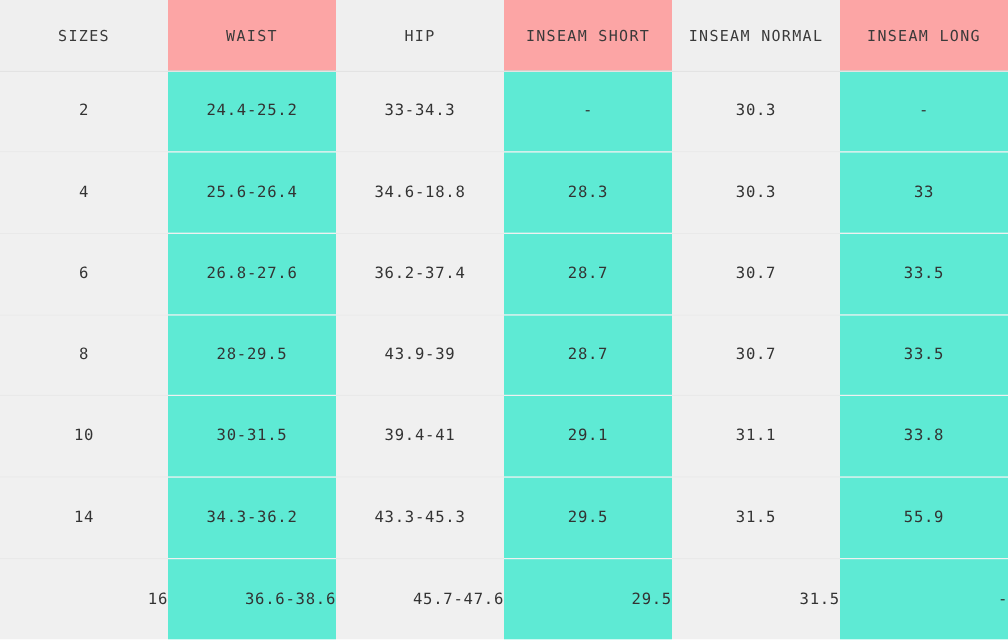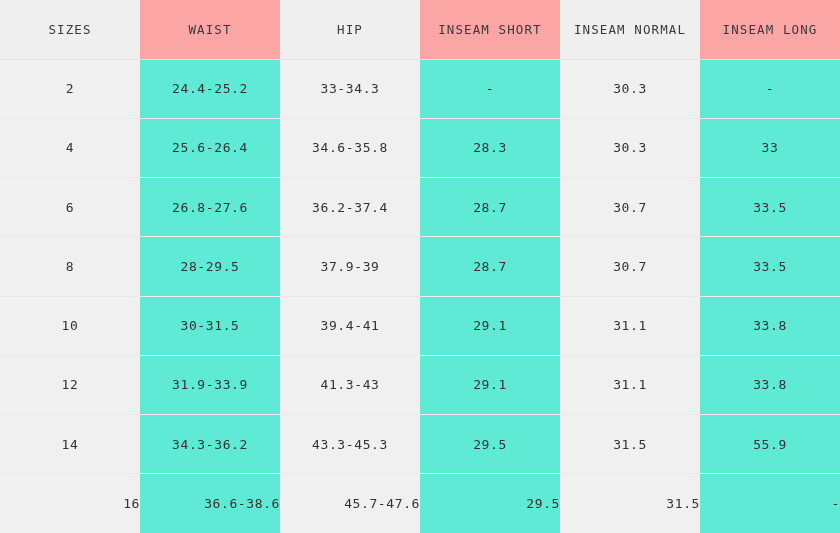--- a/index.html
+++ b/index.html
@@ -101,53 +101,45 @@
         <td class="shaded">2</td>
         <td>24.4-25.2</td>
         <td class="shaded">33-34.3</td>
         <td>-</td>
         <td class="shaded">30.3</td>
         <td>-</td>
       </tr>
       <tr>
         <td class="shaded">4</td>
         <td>25.6-26.4</td>
-        <td class="shaded">34.6-35.8</td>
+        <td class="shaded">34.6-18.8</td>
         <td>28.3</td>
         <td class="shaded">30.3</td>
         <td>33</td>
       </tr>
       <tr>
         <td class="shaded">6</td>
         <td>26.8-27.6</td>
         <td class="shaded">36.2-37.4</td>
         <td>28.7</td>
         <td class="shaded">30.7</td>
         <td>33.5</td>
       </tr>
       <tr>
         <td class="shaded">8</td>
         <td>28-29.5</td>
-        <td class="shaded">37.9-39</td>
+        <td class="shaded">43.9-39</td>
         <td>28.7</td>
         <td class="shaded">30.7</td>
         <td>33.5</td>
       </tr>
       <tr>
         <td class="shaded">10</td>
         <td>30-31.5</td>
         <td class="shaded">39.4-41</td>
-        <td>29.1</td>
-        <td class="shaded">31.1</td>
-        <td>33.8</td>
-      </tr>
-      <tr>
-        <td class="shaded">12</td>
-        <td>31.9-33.9</td>
-        <td class="shaded">41.3-43</td>
         <td>29.1</td>
         <td class="shaded">31.1</td>
         <td>33.8</td>
       </tr>
       <tr>
         <td class="shaded">14</td>
         <td>34.3-36.2</td>
         <td class="shaded">43.3-45.3</td>
         <td>29.5</td>
         <td class="shaded">31.5</td>

